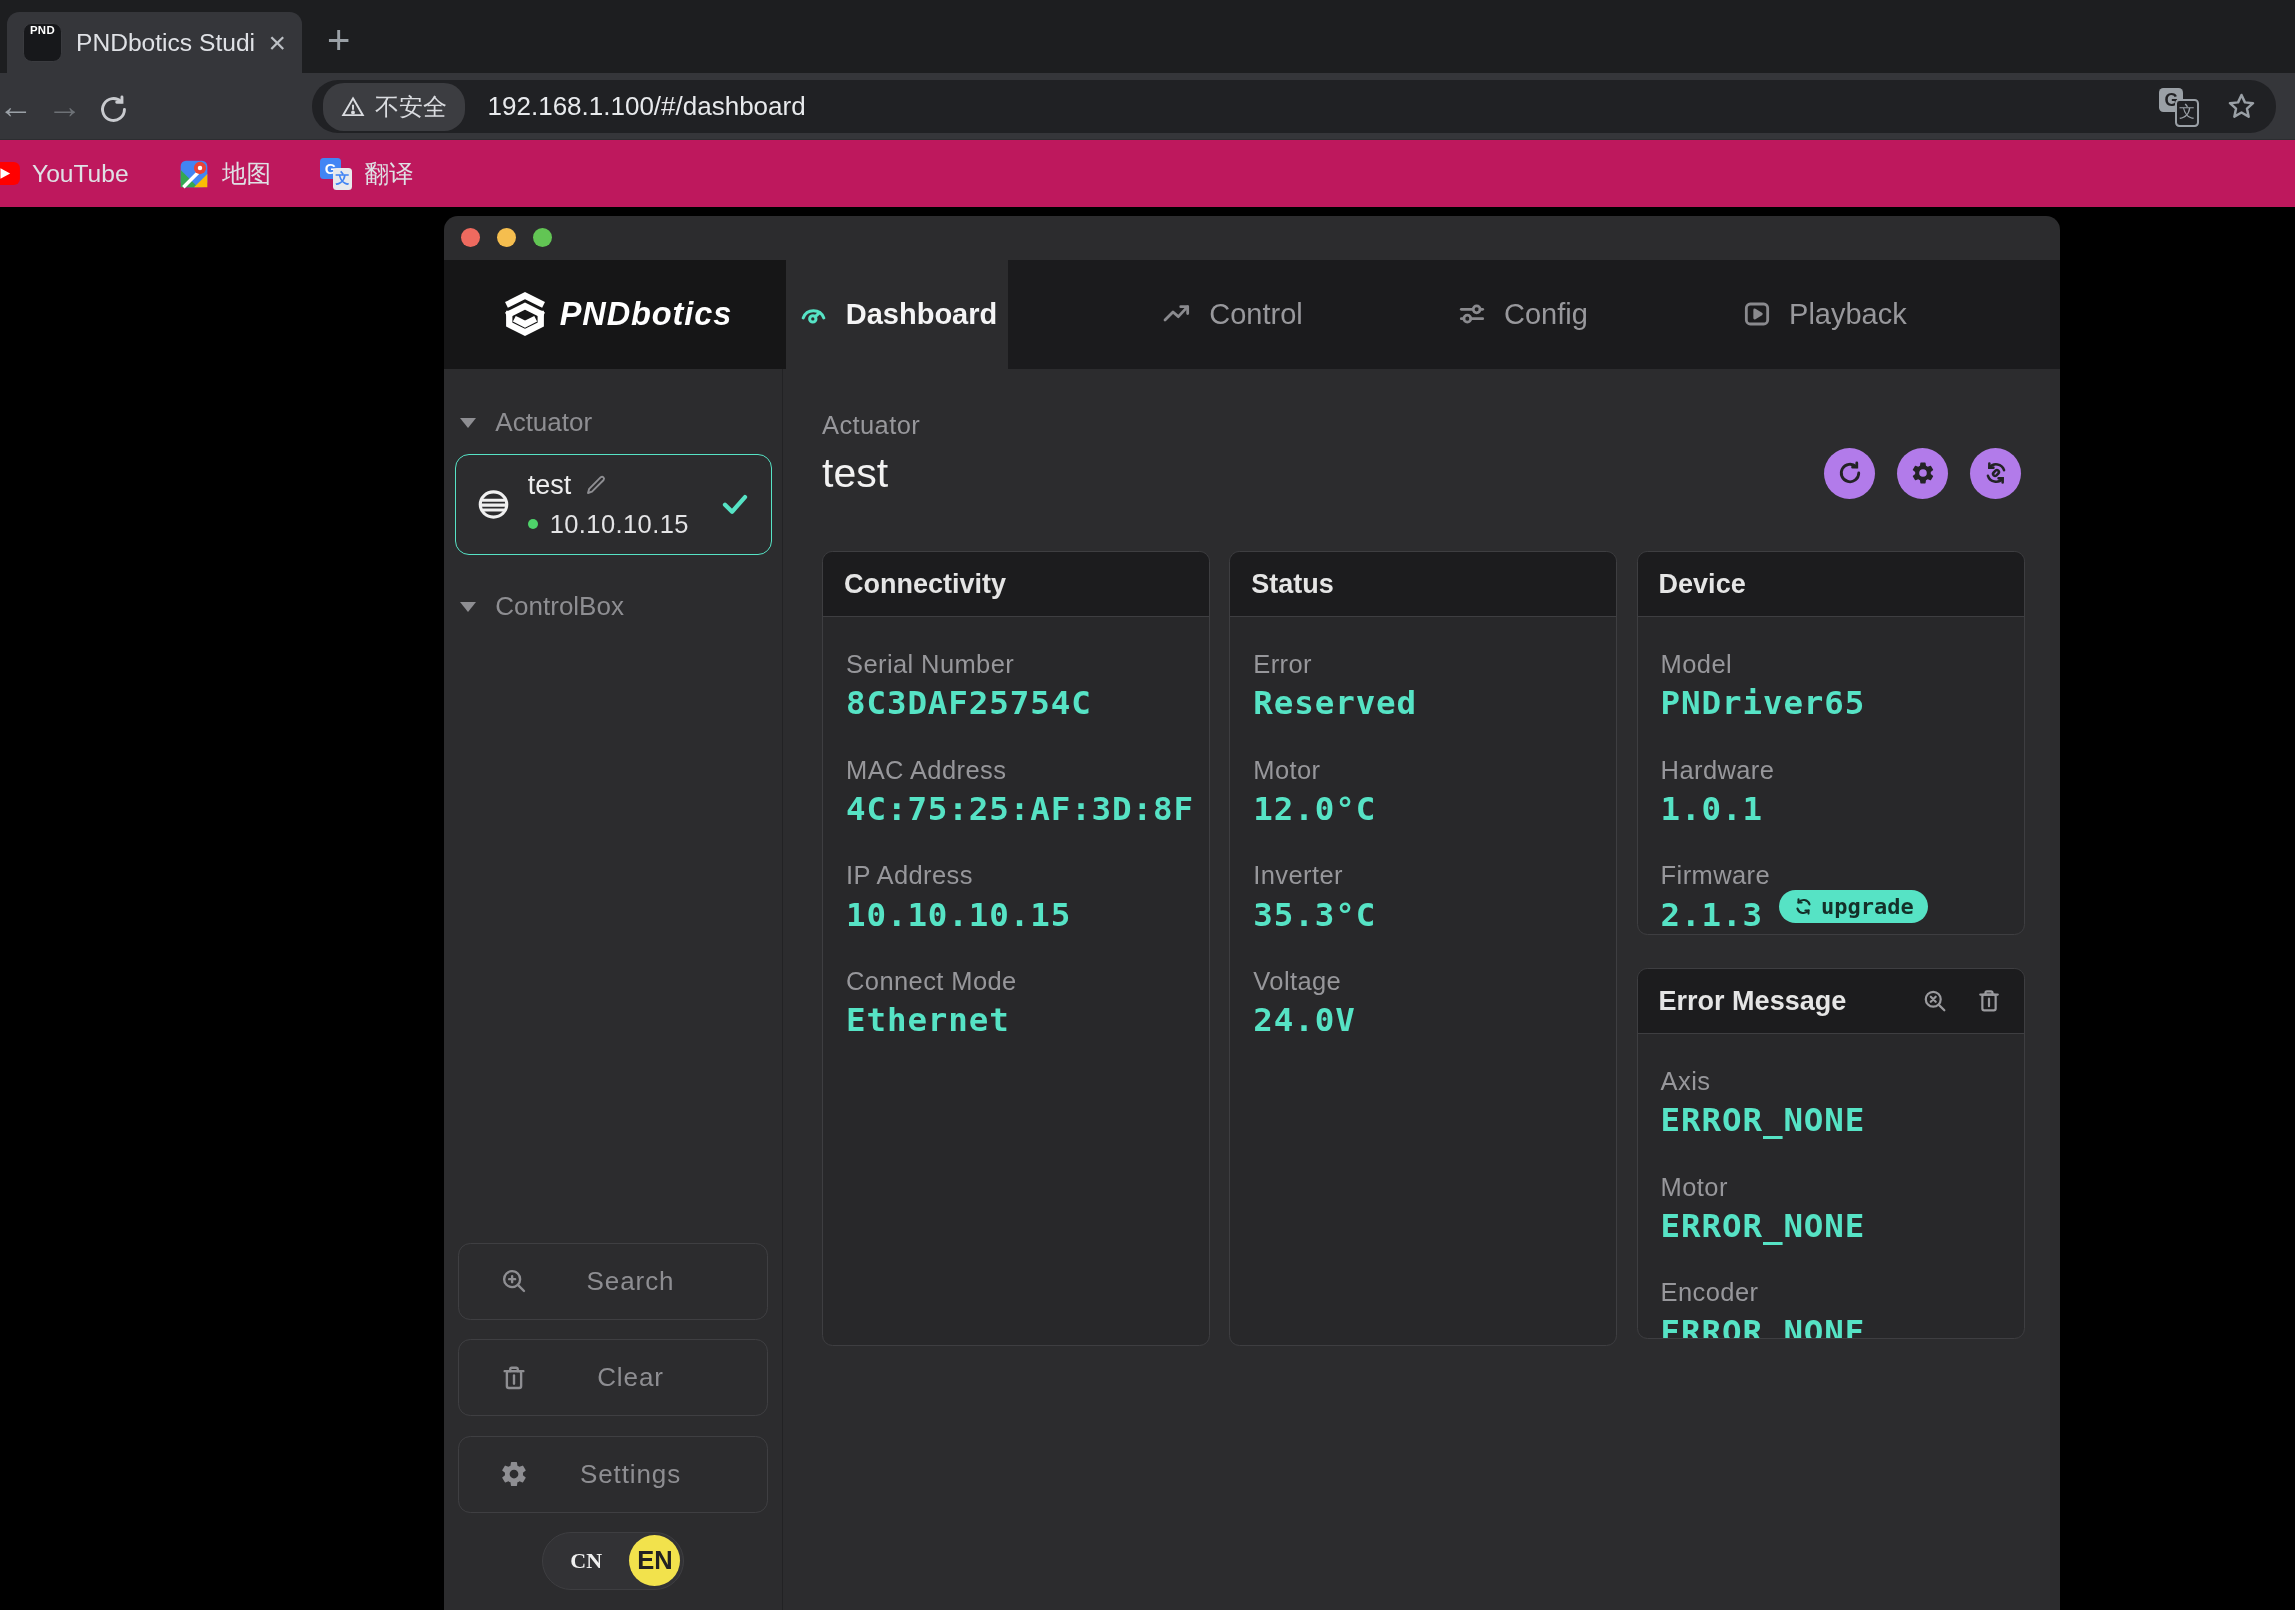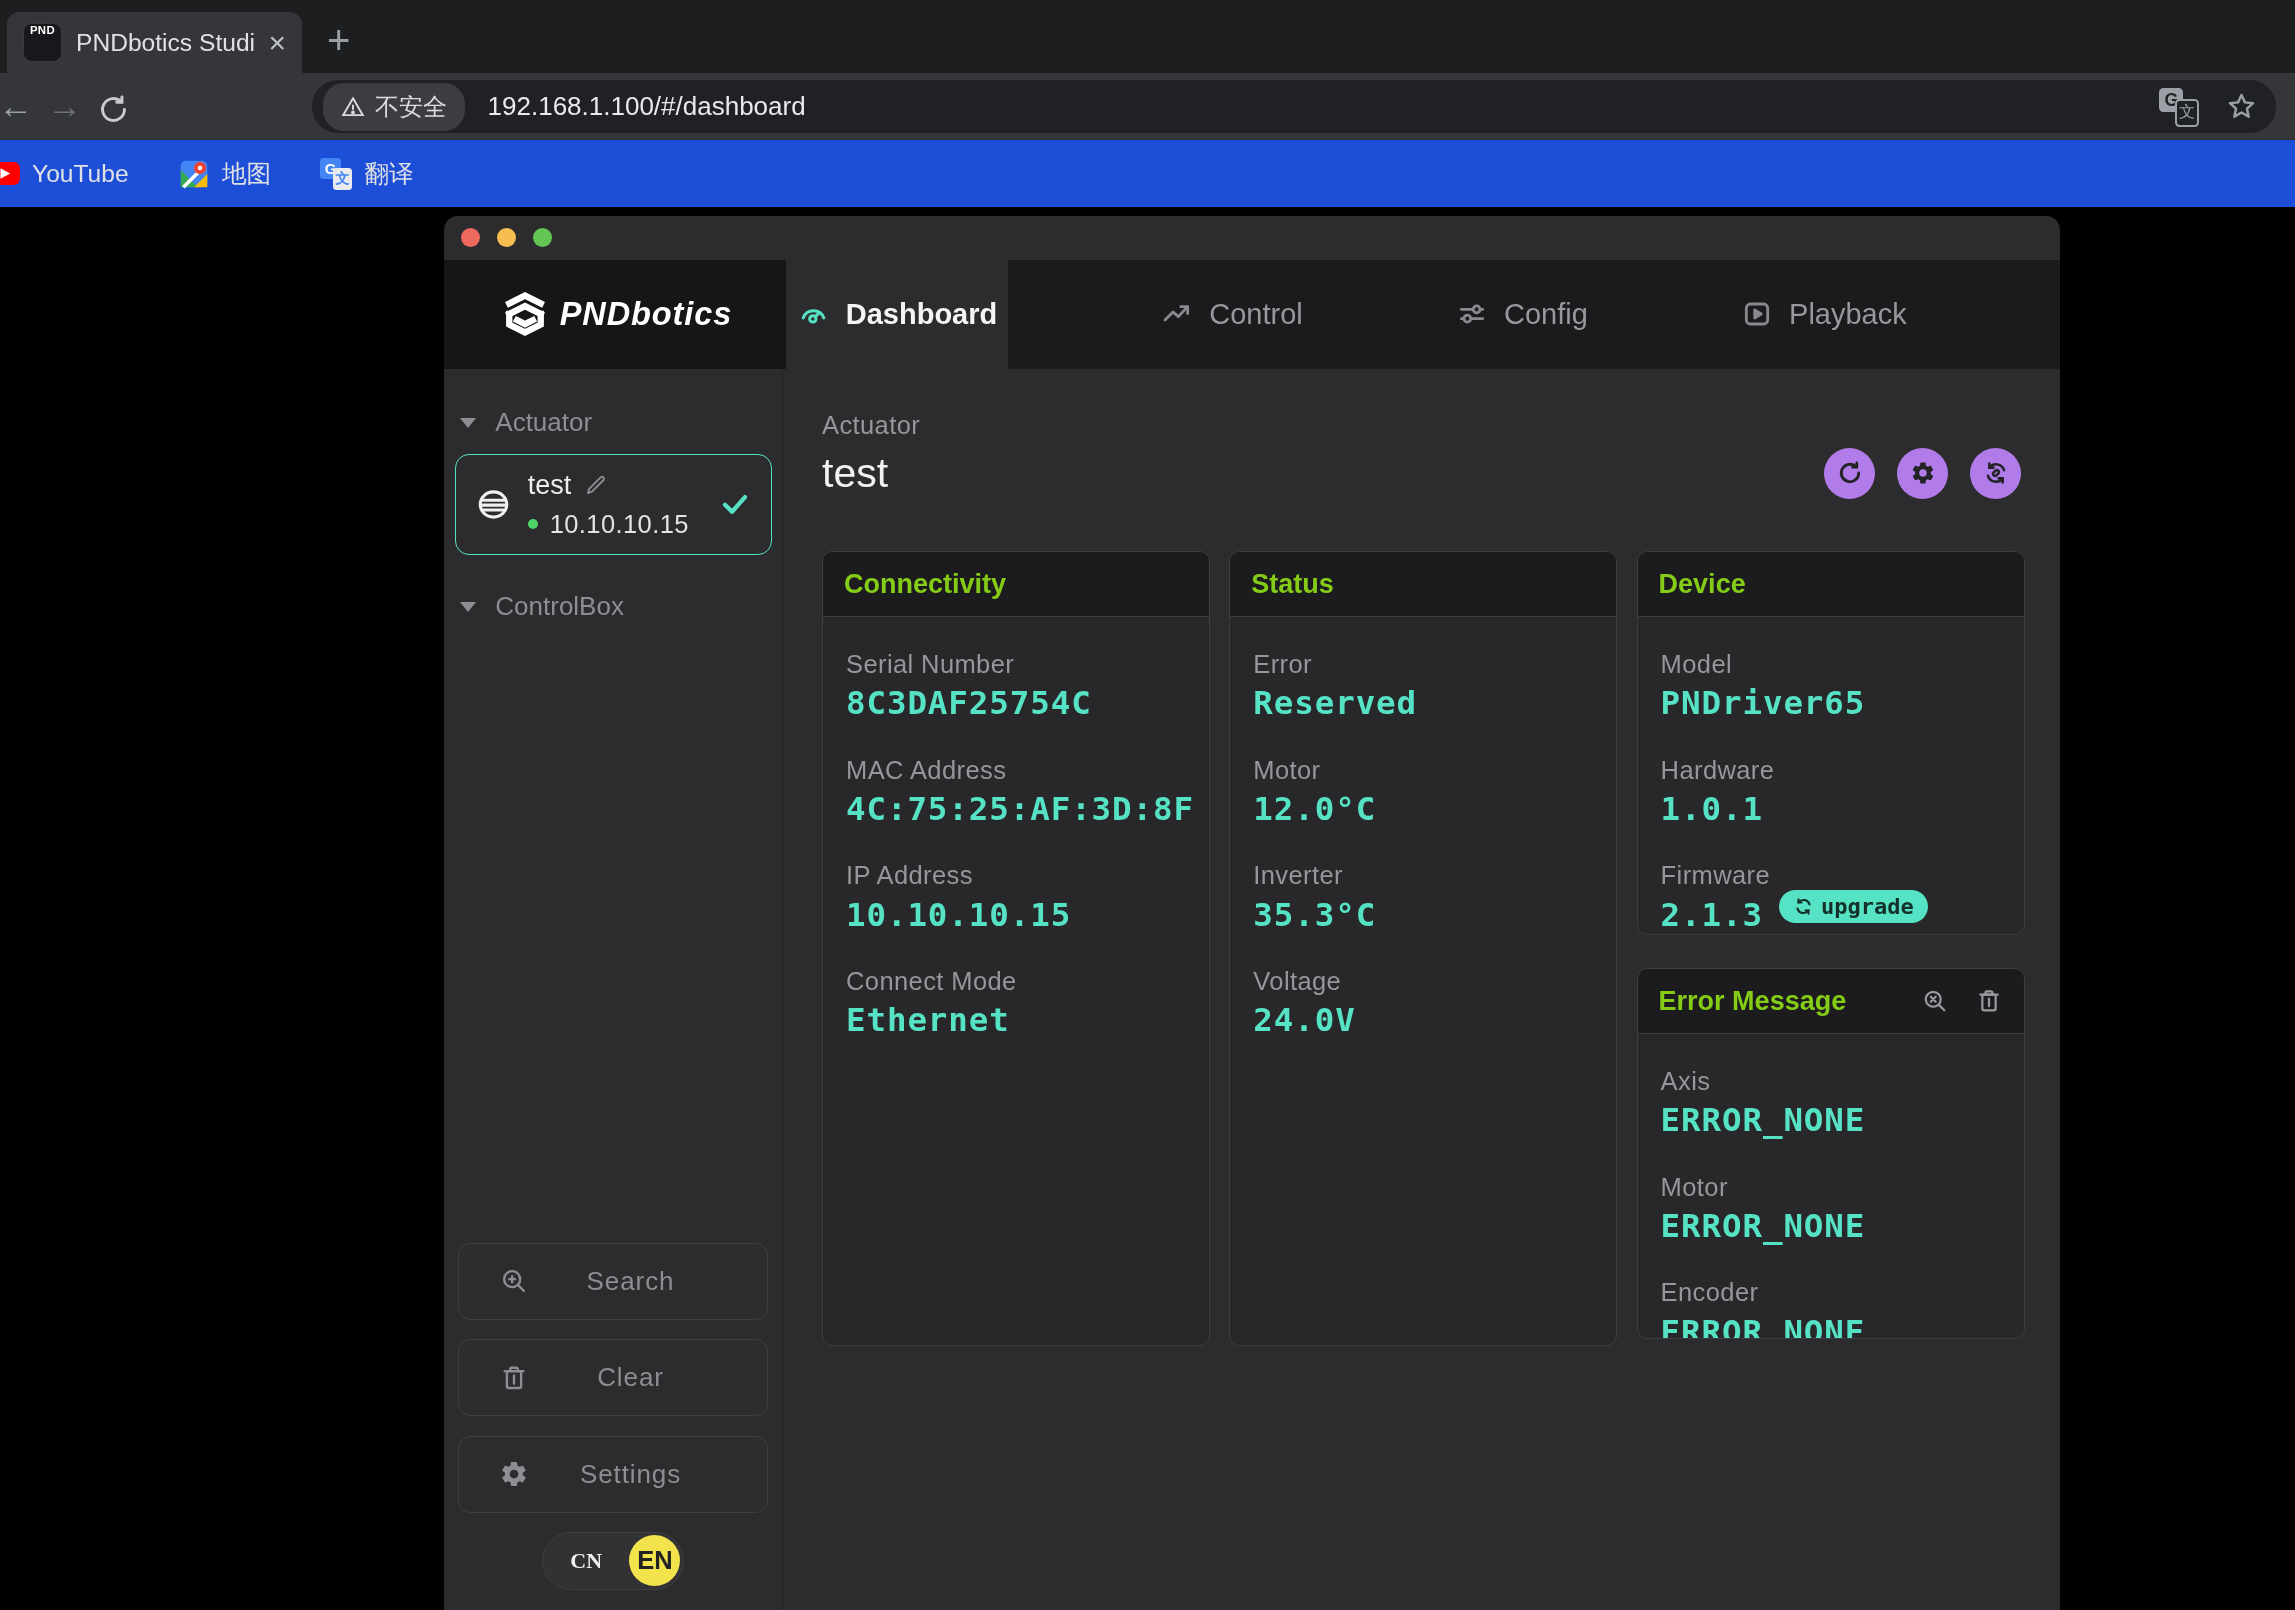--- a/index.html
+++ b/index.html
@@ -27,21 +27,21 @@
           gap:8.8px; padding:0 17.6px; margin-left:-7px; color:#dadce0; font-size:24px; }
   .url { color:#e8eaed; font-size:26px; margin-left:23px; flex:1; }
   .gticon { position:relative; width:40px; height:40px; flex:none; margin-right:26px; }
   .gticon .g  { position:absolute; left:0; top:1.8px; width:24px; height:24px; background:#9aa0a6;
                 border-radius:4.4px; color:#202124; font-size:17.6px; font-weight:bold;
                 display:flex; align-items:center; justify-content:center; }
   .gticon .wen{ position:absolute; right:0; bottom:0; width:24.6px; height:28px; border:2.6px solid #9aa0a6;
                 background:#202124; border-radius:4.4px; color:#9aa0a6; font-size:16px;
                 display:flex; align-items:center; justify-content:center; }
 
-  .bookmarks { position:absolute; left:0; top:139px; width:2295px; height:68px; background:#1d4ed8;
+  .bookmarks { position:absolute; left:0; top:139px; width:2295px; height:68px; background:#be185d;
                border-top:0.9px solid #2c2d30; display:flex; align-items:center; gap:49px; padding-left:0; }
   .bm { display:flex; align-items:center; gap:12.3px; color:#dfe1e5; font-size:24.6px; }
   .bm:first-child { margin-left:-12.3px; }
   .bm-tr-icon { position:relative; width:32px; height:32px; }
   .bm-tr-icon .g  { position:absolute; left:0; top:0; width:21px; height:21px; background:#4285f4;
                     border-radius:3.5px; color:#fff; font-size:15px; font-weight:bold;
                     display:flex; align-items:center; justify-content:center; }
   .bm-tr-icon .wen{ position:absolute; right:0; bottom:0; width:19.3px; height:22px; background:#e8eaed;
                     border-radius:3.5px; color:#4285f4; font-size:14px; font-weight:bold;
                     display:flex; align-items:center; justify-content:center; }
@@ -99,21 +99,21 @@
   .circle-btn { width:51px; height:51px; border-radius:50%; background:#b27bea; display:flex;
                 align-items:center; justify-content:center; }
 
   .panels { display:flex; gap:19.3px; margin-top:54px; }
   .panel { width:388px; background:#28282a; border:0.9px solid #3e3e41; border-radius:10.5px; overflow:hidden; }
   .p-tall { height:795px; }
   .p-dev { height:384px; }
   .p-err { height:371px; }
   .col3 { display:flex; flex-direction:column; gap:33px; }
   .phead { height:65px; background:#1c1c1e; border-bottom:0.9px solid #3e3e41; display:flex;
-           align-items:center; padding:0 21px; color:#84cc16; font-size:27px; font-weight:600; }
+           align-items:center; padding:0 21px; color:#e5e5e5; font-size:27px; font-weight:600; }
   .phead .hicons { margin-left:auto; display:flex; gap:26px; align-items:center; }
   .pbody { padding:32px 23px 0; }
   .prow { margin-bottom:32.5px; }
   .plabel { color:#97979b; font-size:25.5px; line-height:30px; letter-spacing:0.4px; }
   .pvalue { margin-top:6.1px; color:#56e3c5; font-size:32.5px; line-height:37px; font-weight:bold;
             letter-spacing:0.9px; font-family:"DejaVu Sans Mono","Liberation Mono",monospace; }
   .fwrow { display:flex; align-items:flex-start; gap:16px; }
   .badge { display:inline-flex; align-items:center; gap:7px; height:33px; padding:0 14px;
            background:#56e3c5; border-radius:16.7px; color:#143029; font-size:22px; font-weight:bold;
            font-family:"DejaVu Sans Mono","Liberation Mono",monospace; }

